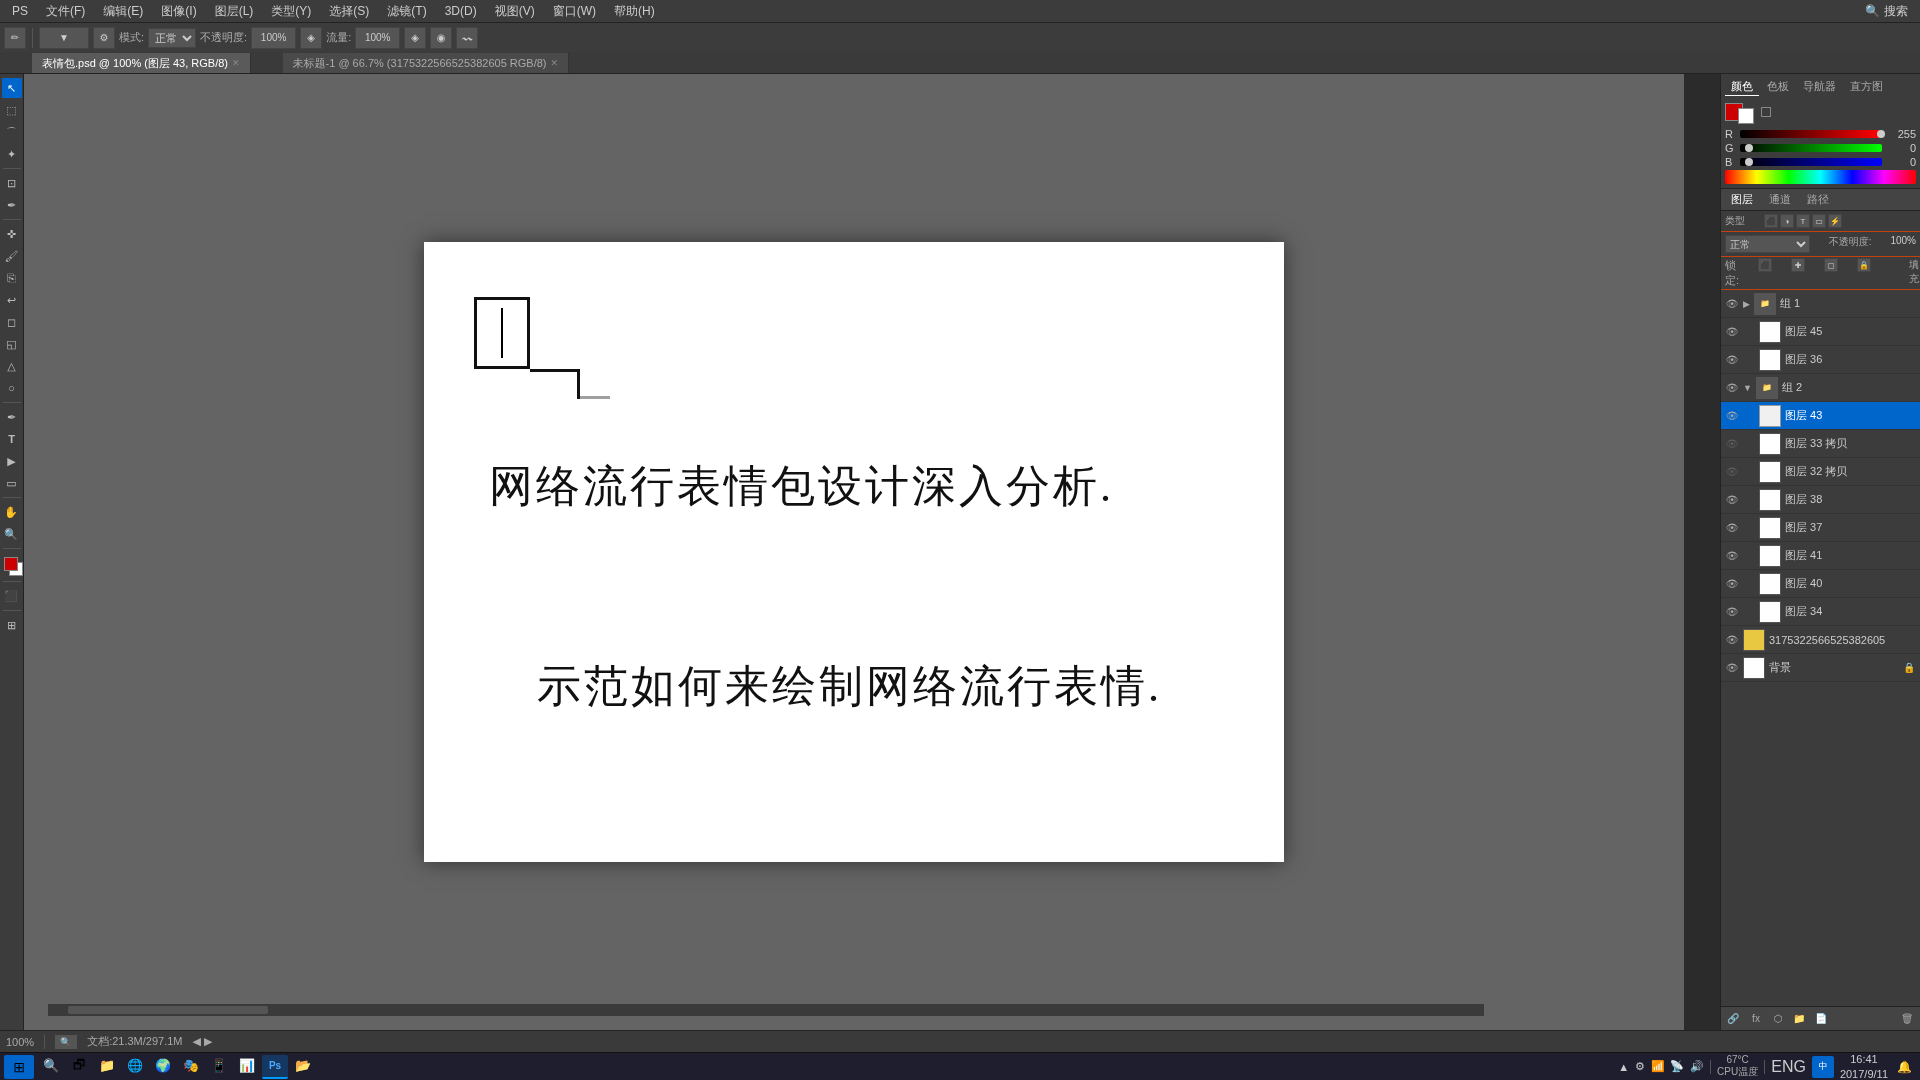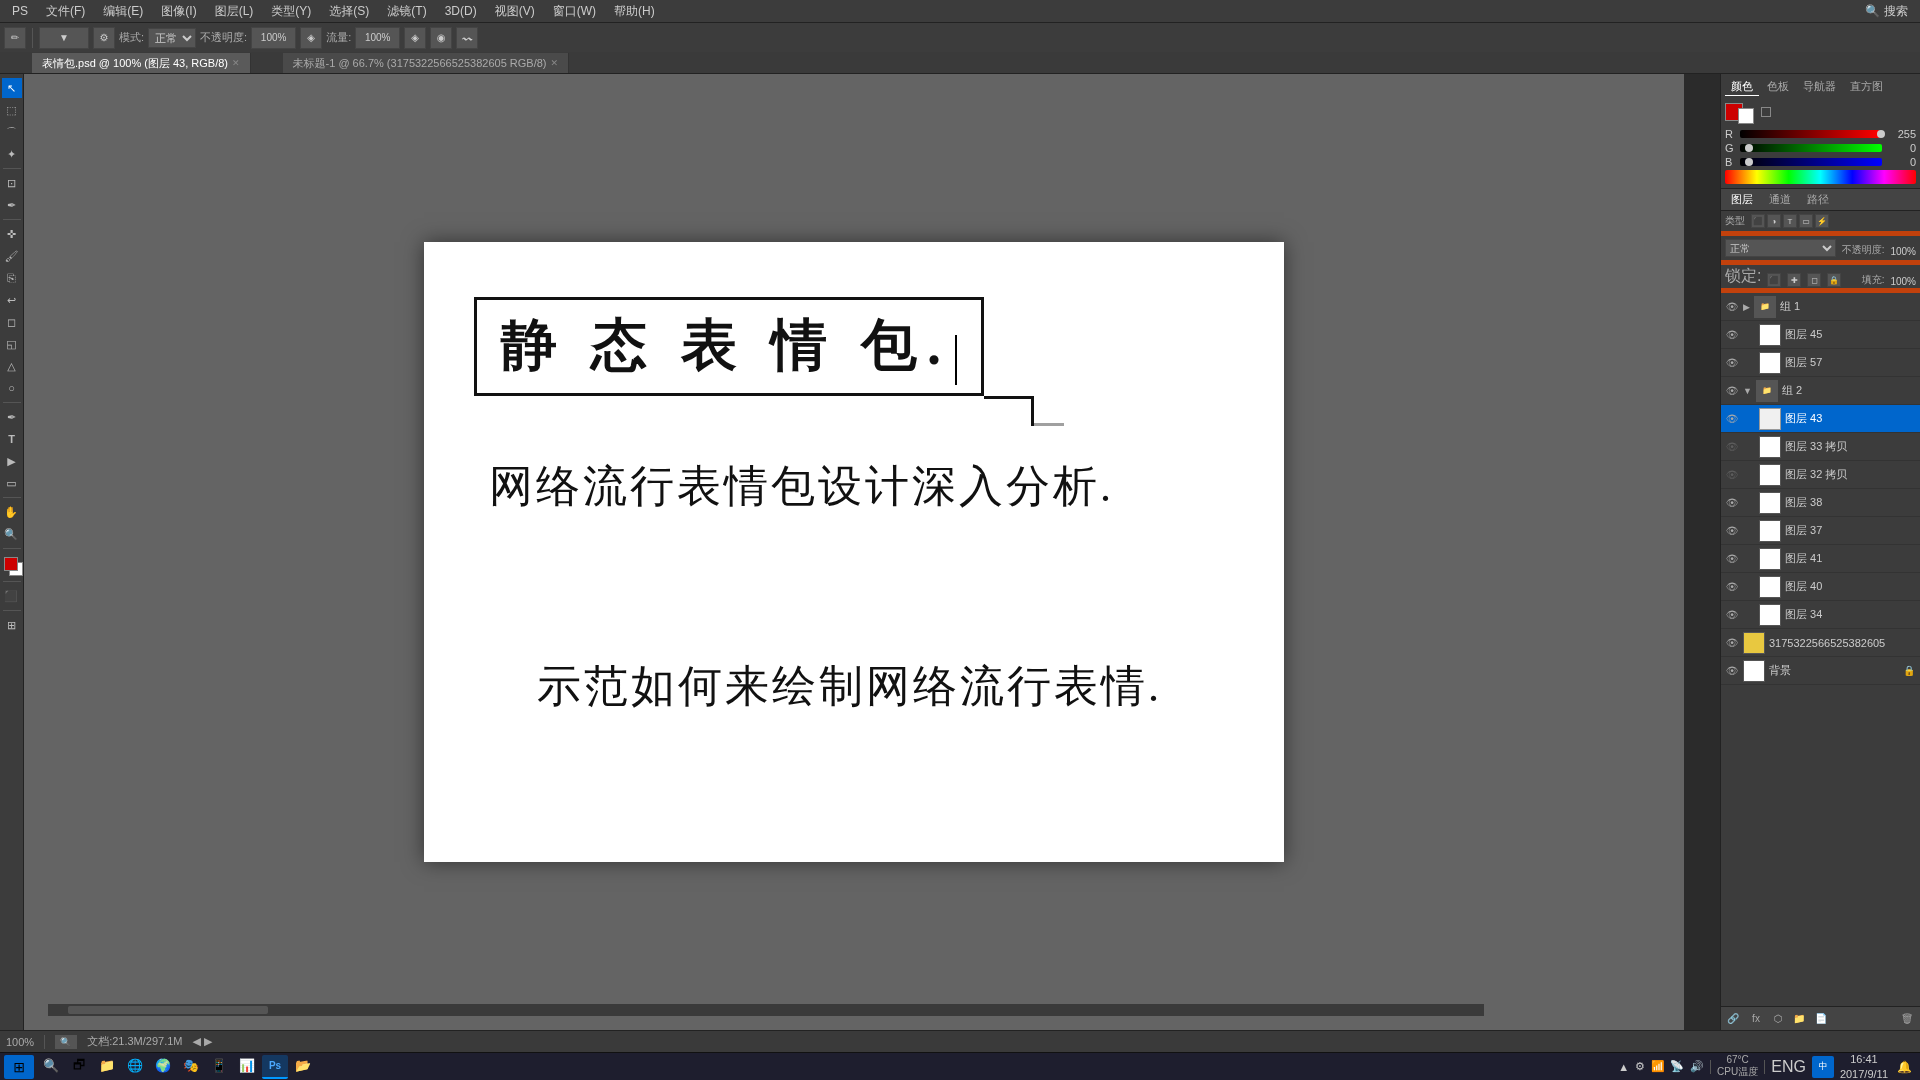--- a/index.html
+++ b/index.html
@@ -223,24 +223,24 @@
     }
     .layers-header-tab {
       font-size: 11px;
       color: #aaa;
       padding: 2px 6px;
       cursor: pointer;
     }
     .layers-header-tab.active { color: #fff; }
     .layer-controls {
       display: flex;
-      align-items: flex-end;
+      align-items: flex-start;
       padding: 3px 4px;
-      gap: 6px;
-      border-bottom: 5px solid #c2410c;
+      gap: 19px;
+      border-bottom: 1px solid #c2410c;
     }
     .layer-ctrl-select {
       height: 18px;
       background: #555;
       border: 1px solid #444;
       color: #ccc;
       font-size: 10px;
       flex: 1;
     }
     .layer-ctrl-label { font-size: 10px; color: #aaa; }
@@ -472,21 +472,20 @@
     <div class="tool-btn">⬛</div>
     <div class="tool-separator"></div>
     <div class="tool-btn">⊞</div>
   </div>
 
   <div id="canvas-area">
     <div id="canvas" style="width: 860px; height: 620px; background: #fff; position: relative; overflow: hidden;">
 
       <div style="position:absolute; top:55px; left:50px;">
         <div style="border: 3px solid #111; padding: 8px 24px; display:inline-block; position:relative;">
-          <span style="font-size:56px; font-weight:bold; letter-spacing:10px; color:#111; font-family:'STXingkai','KaiTi',serif;">静 态 表 情 包.</span>
           <span class="cursor-blink"></span>
         </div>
         
         <div style="position:absolute; bottom:-3px; right:-50px; width:50px; height:3px; background:#111;"></div>
         <div style="position:absolute; bottom:-30px; right:-50px; width:3px; height:30px; background:#111;"></div>
         <div style="position:absolute; bottom:-30px; right:-80px; width:30px; height:3px; background:#111; opacity:0.4;"></div>
       </div>
 
       <div style="position:absolute; top:215px; left:65px;">
         <span style="font-size:44px; color:#111; font-family:'KaiTi','STKaiti',serif; letter-spacing:3px;">网络流行表情包设计深入分析.</span>
@@ -562,21 +561,21 @@
         </div>
       </div>
       <div class="layer-controls">
         <select class="layer-ctrl-select">
           <option>正常</option>
         </select>
         <span class="layer-ctrl-label">不透明度:</span>
         <span class="layer-ctrl-value">100%</span>
       </div>
       <div class="layer-controls" style="padding:1px 4px;">
-        <span style="font-size:16px; color:#aaa;">锁定:</span>
+        <span style="font-size:11px; color:#aaa;">锁定:</span>
         <div class="toolbar-btn" style="width:14px;height:14px;font-size:8px;">⬛</div>
         <div class="toolbar-btn" style="width:14px;height:14px;font-size:8px;">✚</div>
         <div class="toolbar-btn" style="width:14px;height:14px;font-size:8px;">◻</div>
         <div class="toolbar-btn" style="width:14px;height:14px;font-size:8px;">🔒</div>
         <div style="flex:1;"></div>
         <span class="layer-ctrl-label">填充:</span>
         <span class="layer-ctrl-value">100%</span>
       </div>
 
       <div class="layers-list">
@@ -592,21 +591,21 @@
           <div class="layer-eye">👁</div>
           <div class="layer-indent"></div>
           <div class="layer-thumb"></div>
           <span class="layer-name">图层 45</span>
         </div>
 
         <div class="layer-item">
           <div class="layer-eye">👁</div>
           <div class="layer-indent"></div>
           <div class="layer-thumb"></div>
-          <span class="layer-name">图层 57</span>
+          <span class="layer-name">图层 36</span>
         </div>
 
         <div class="layer-item group">
           <div class="layer-eye">👁</div>
           <span class="group-arrow">▼</span>
           <div class="layer-thumb" style="background:#555;">📁</div>
           <span class="layer-name">组 2</span>
         </div>
 
         <div class="layer-item active">

